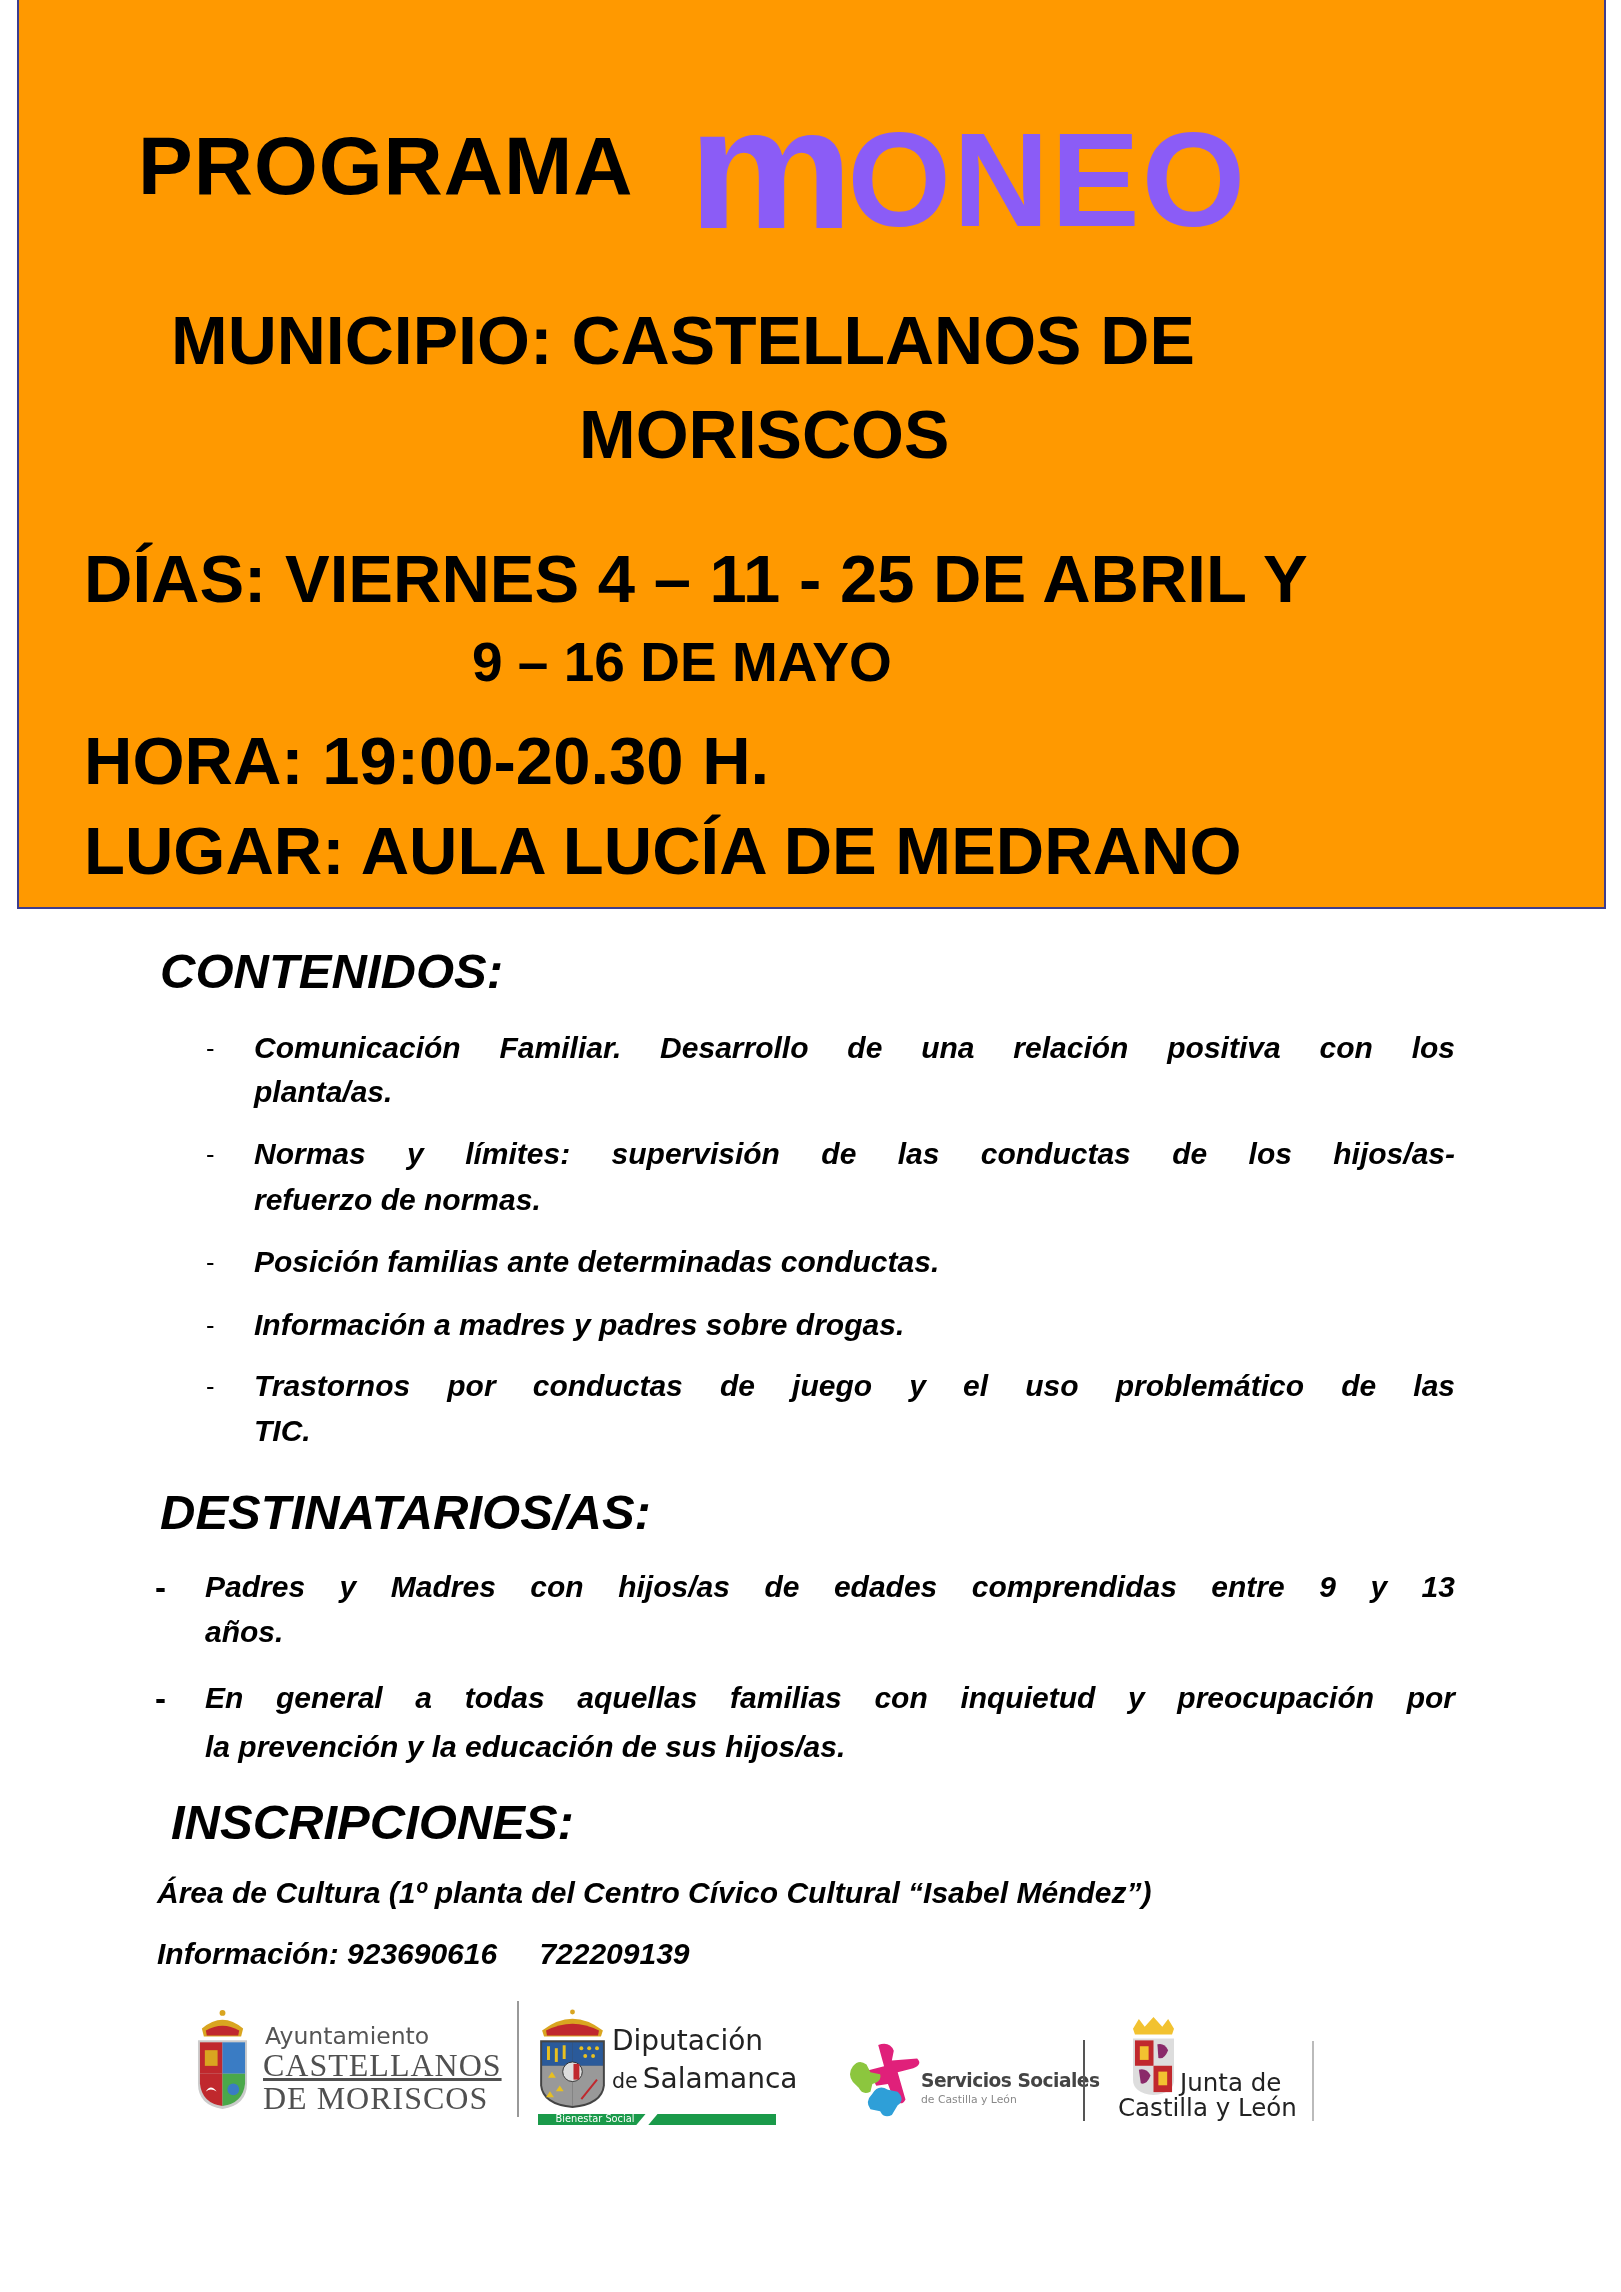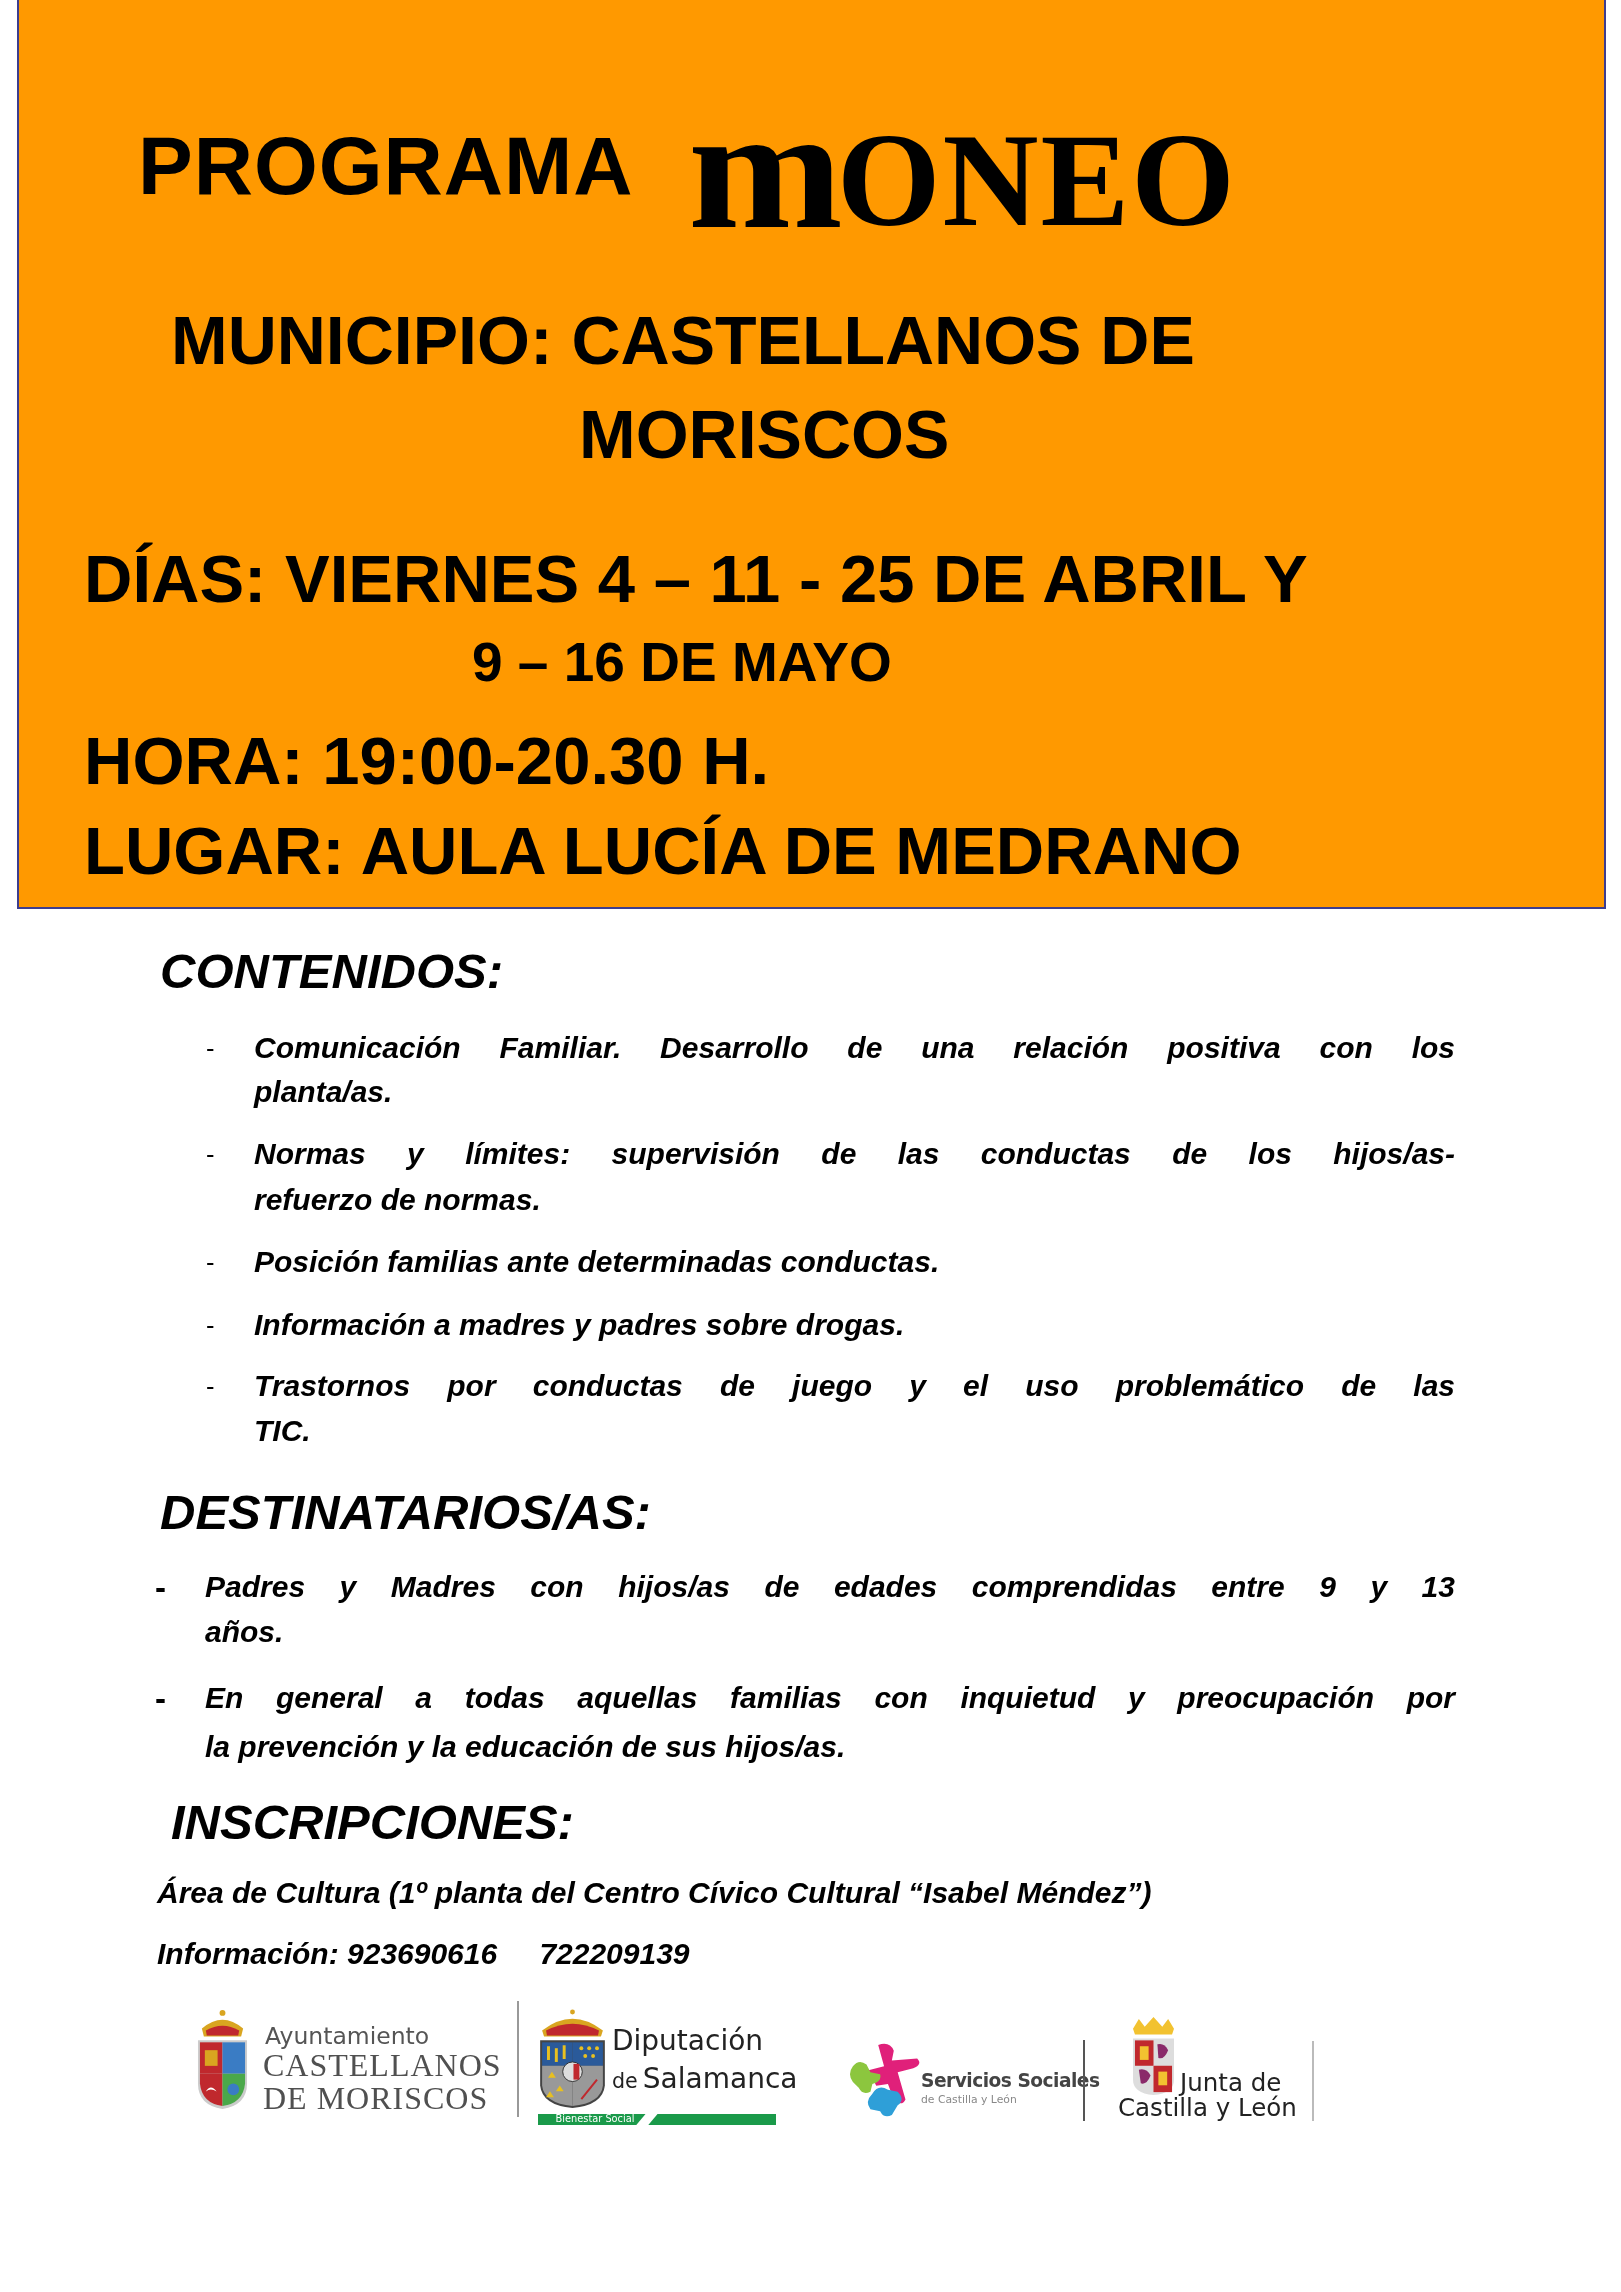--- a/index.html
+++ b/index.html
@@ -10,22 +10,22 @@
   }
   .banner {
     position: absolute; left: 16.7px; top: -2.9px; width: 1585px; height: 908px;
     background: #ff9900; border: 2.9px solid #3d3d8f; box-sizing: content-box;
   }
   .abs { position: absolute; white-space: nowrap; }
   .hb { font-weight: 900; font-family: "Liberation Sans", sans-serif; line-height: 1; }
 
   
   .programa { left: 138px; top: 125px; font-size: 82px; letter-spacing: 1px; }
-  .moneo { left: 688px; top: 69px; color: #000000; font-weight: 700;
-           font-family: Liberation Serif, serif; line-height: 1; }
+  .moneo { left: 688px; top: 69px; color: #8b5cf6; font-weight: 700;
+           font-family: Liberation Sans, sans-serif; line-height: 1; }
   .moneo .m { font-size: 186px; letter-spacing: -5.9px; display: inline-block; transform: scaleY(0.93); transform-origin: bottom; }
   .moneo .rest { font-size: 133px; letter-spacing: 2px; }
 
   .muni  { left: 171px; top: 298px; font-size: 68px; margin-top: 8px; }
   .moris { left: 579px; top: 400px; font-size: 68px; }
   .dias  { left: 84px;  top: 545px; font-size: 67px; }
   .mayo  { left: 472px; top: 635px; font-size: 55px; }
   .hora  { left: 84px;  top: 727px; font-size: 67px; }
   .lugar { left: 84px;  top: 817px; font-size: 67px; }
 
@@ -117,21 +117,21 @@
     <path d="M4 34 L54 34 L54 78 Q54 100 29 104 Q4 100 4 78 Z" fill="#ccc"></path>
     <path d="M6 36 L29 36 L29 68 L6 68 Z" fill="#c0282d"></path>
     <path d="M29 36 L52 36 L52 68 L29 68 Z" fill="#3a7cc4"></path>
     <path d="M6 68 L29 68 L29 101 Q8 98 6 78 Z" fill="#c0282d"></path>
     <path d="M29 68 L52 68 L52 78 Q50 98 29 101 Z" fill="#4aa84a"></path>
     <rect x="11" y="44" width="13" height="16" fill="#d9a520"></rect>
     <path d="M12 86 Q17 78 23 86 Q17 82 12 86 Z" fill="#fff"></path>
     <circle cx="40" cy="84" r="6" fill="#3a7cc4"></circle>
   </svg>
   <div class="abs logo-text" style="left:265px; top:2025px; font-size:23.5px; font-family:'DejaVu Sans', sans-serif; color:#555;">Ayuntamiento</div>
-  <div class="abs logo-text" style="left:263px; top:2049px; font-size:32px; letter-spacing:1px;">CASTELLANOS</div>
+  <div class="abs logo-text" style="left:263px; top:2049px; font-size:32px; letter-spacing:1px;text-decoration:underline;">CASTELLANOS</div>
   <div class="abs logo-text" style="left:263px; top:2082px; font-size:32px; letter-spacing:1px;">DE MORISCOS</div>
 </div>
 
 <div class="divider" style="left:517px; top:2001px; height:116px; background:#999;"></div>
 
 <div>
   <svg class="abs" style="left:538px; top:2009px;" width="69" height="100" viewBox="0 0 70 102">
     <circle cx="35" cy="3" r="2.5" fill="#d9a520"></circle>
     <path d="M4 22 Q35 -2 66 22 L64 28 L6 28 Z" fill="#d9a520"></path>
     <path d="M8 22 Q35 8 62 22 L61 27 L9 27 Z" fill="#c0282d"></path>

